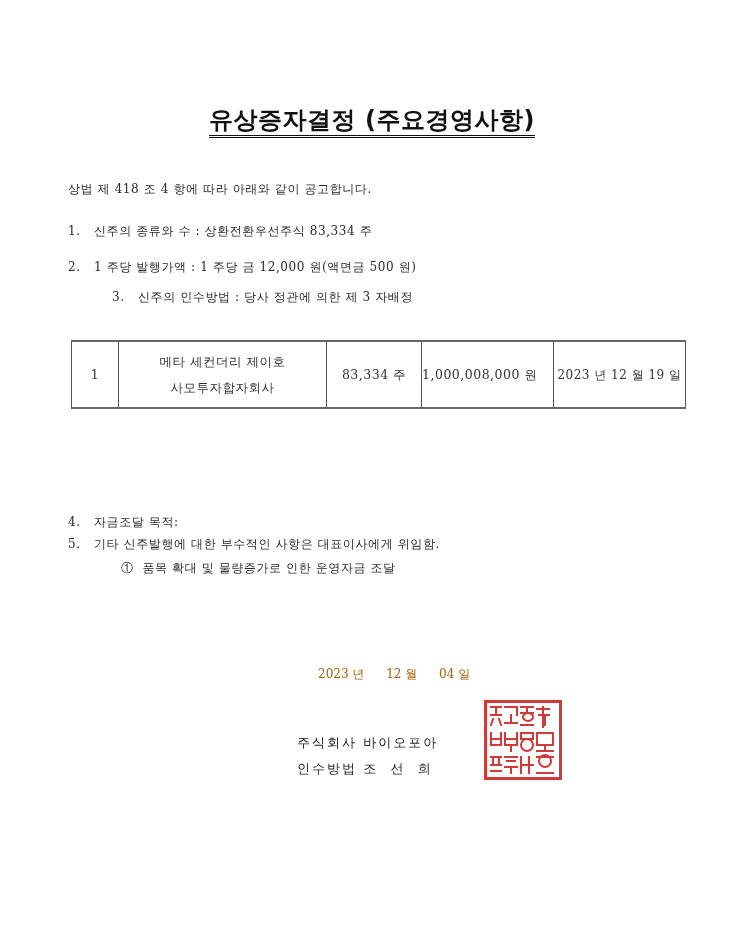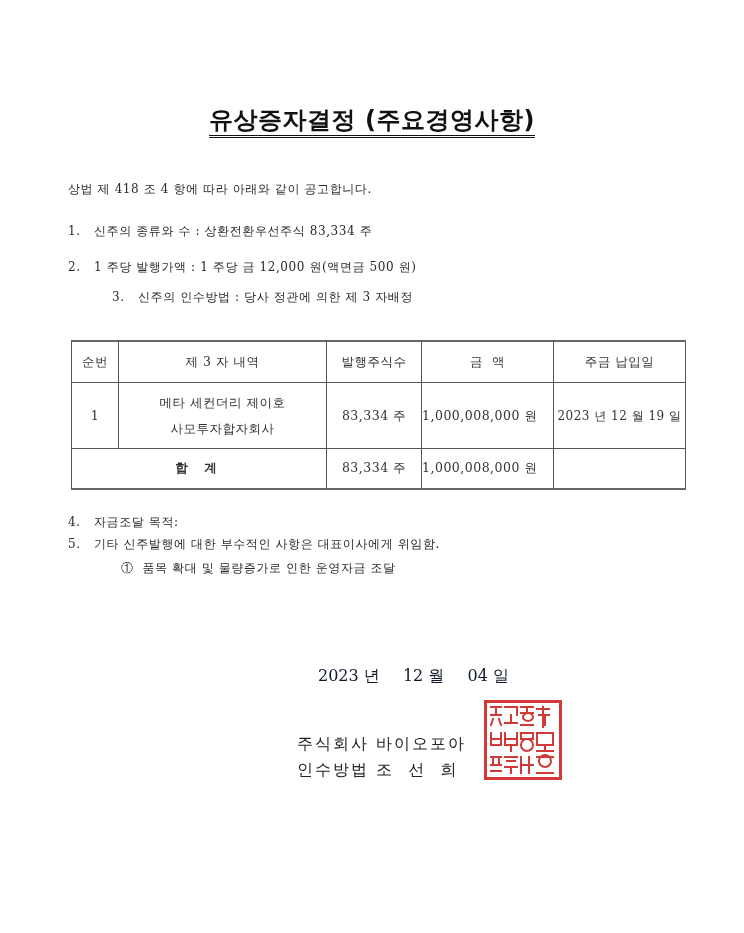--- a/index.html
+++ b/index.html
@@ -54,26 +54,26 @@
     table.alloc tr.row td { height: 65px; line-height: 26px; }
     table.alloc tr.tot td { height: 39px; }
     table.alloc td.right { text-align: left; padding-right: 1px; }
     table.alloc td.bold {
       font-family: "DejaVu Sans", "Liberation Sans", sans-serif;
       font-weight: bold;
       letter-spacing: 6px;
     }
     table.alloc { border-top: 2px solid #666; border-bottom: 2px solid #666; }
 
-    .date { font-size: 16px; color: #0f172a; }
+    .date { font-size: 12px; color: #a16207; }
     .date span { margin-right: 18px; }
 
     .sig {
       font-family: "DejaVu Sans", "Liberation Sans", sans-serif;
-      font-size: 16px;
+      font-size: 13px;
       color: #222;
       letter-spacing: 2px;
     }
 
     .seal {
       position: absolute;
       left: 484px; top: 700px;
       width: 78px; height: 80px;
       border: 3px solid #d23a3a;
       box-sizing: border-box;
@@ -100,42 +100,29 @@
 
 <table class="alloc">
   <colgroup>
     <col style="width:47px">
     <col style="width:208px">
     <col style="width:95px">
     <col style="width:132px">
     <col style="width:132px">
   </colgroup>
   <tbody>
-      <tr class="hdr">
-    <td>순번</td>
-    <td>제 3 자 내역</td>
-    <td>발행주식수</td>
-    <td style="white-space:pre;">금  액</td>
-    <td>주금 납입일</td>
-  </tr>
   <tr class="row">
     <td>1</td>
     <td>
       <div>메타 세컨더리 제이호</div>
       <div>사모투자합자회사</div>
     </td>
     <td>83,334 주</td>
     <td class="right">1,000,008,000 원</td>
     <td style="font-size:12px;margin-left:43px;">2023 년 12 월 19 일</td>
-  </tr>
-  <tr class="tot">
-    <td colspan="2" class="bold">합 계</td>
-    <td>83,334 주</td>
-    <td class="right">1,000,008,000 원</td>
-    <td></td>
   </tr>
 </tbody>
   </table>
 
 <div class="abs para" style="left:68px; top:514px;">
   <span class="num">4.</span><span>자금조달 목적:</span>
 </div>
 <div class="abs para" style="left:98px; top:560px; white-space:pre;margin-left:23px;">①  품목 확대 및 물량증가로 인한 운영자금 조달</div>
 <div class="abs para" style="left:68px; top:536px;">
   <span class="num">5.</span><span>기타 신주발행에 대한 부수적인 사항은 대표이사에게 위임함.</span>

